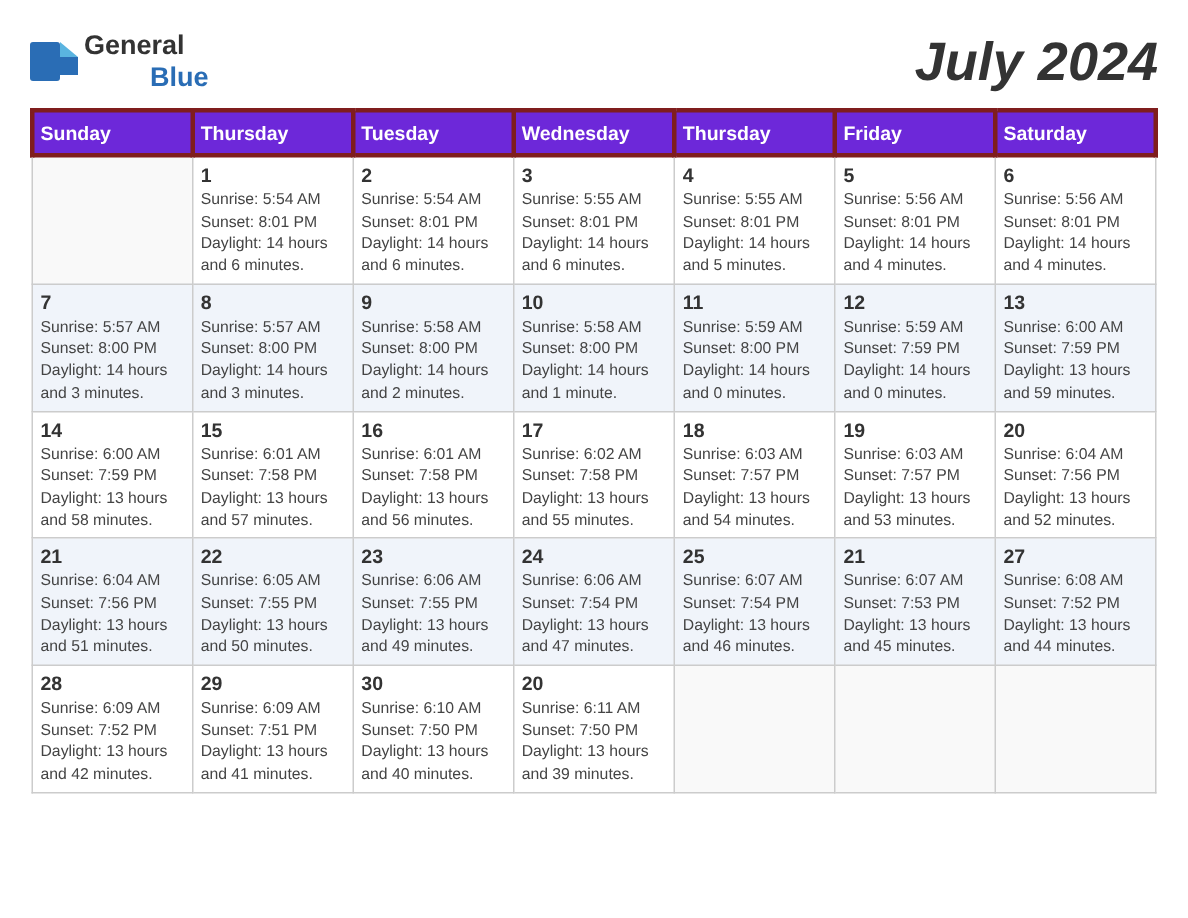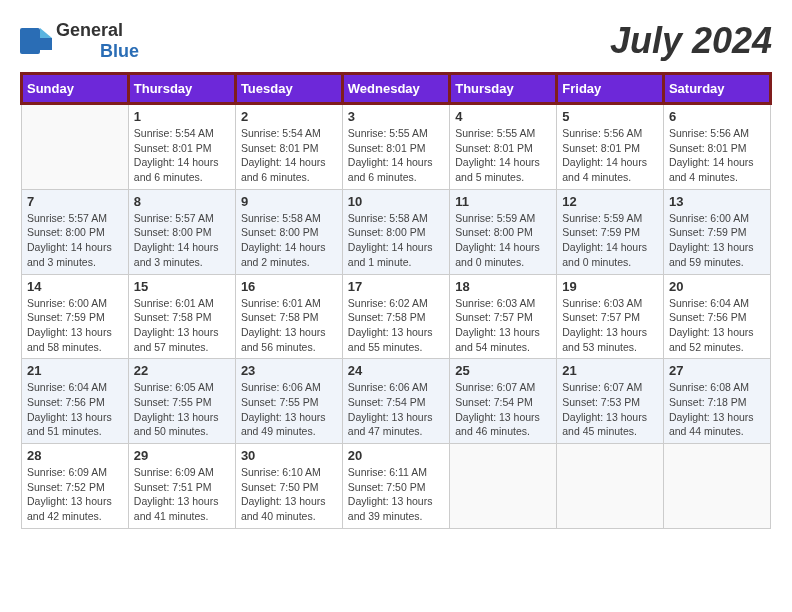--- a/index.html
+++ b/index.html
@@ -301,21 +301,21 @@
         <td>
           <div class="day-number">21</div>
           <div class="day-info" style="white-space: pre-line;">Sunrise: 6:07 AM
 Sunset: 7:53 PM
 Daylight: 13 hours
 and 45 minutes.</div>
         </td>
         <td>
           <div class="day-number">27</div>
           <div class="day-info" style="white-space: pre-line;">Sunrise: 6:08 AM
-Sunset: 7:18 PM
+Sunset: 7:52 PM
 Daylight: 13 hours
 and 44 minutes.</div>
         </td>
       </tr>
       <tr>
         <td>
           <div class="day-number">28</div>
           <div class="day-info" style="white-space: pre-line;">Sunrise: 6:09 AM
 Sunset: 7:52 PM
 Daylight: 13 hours

